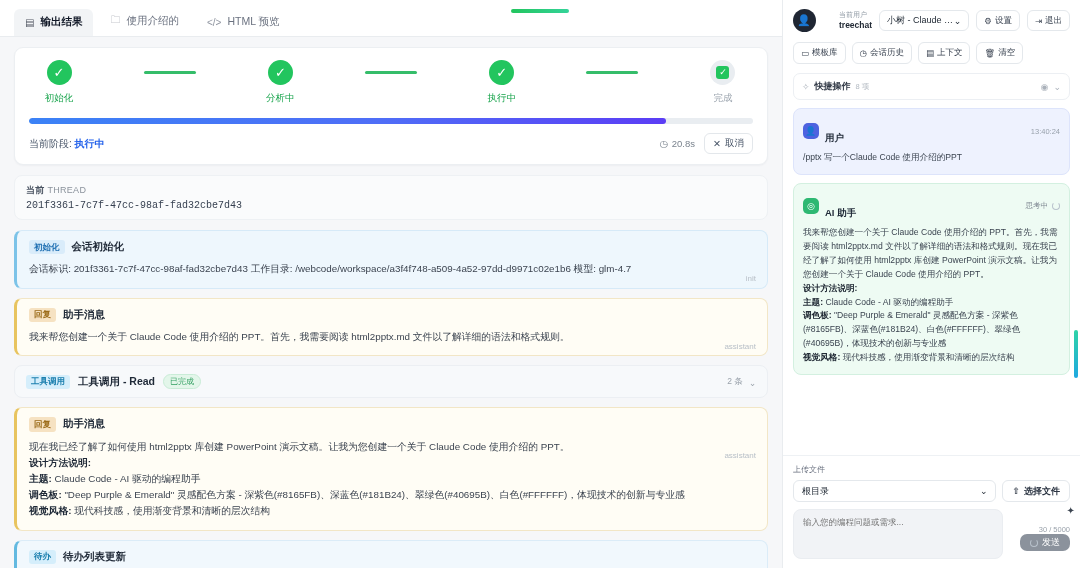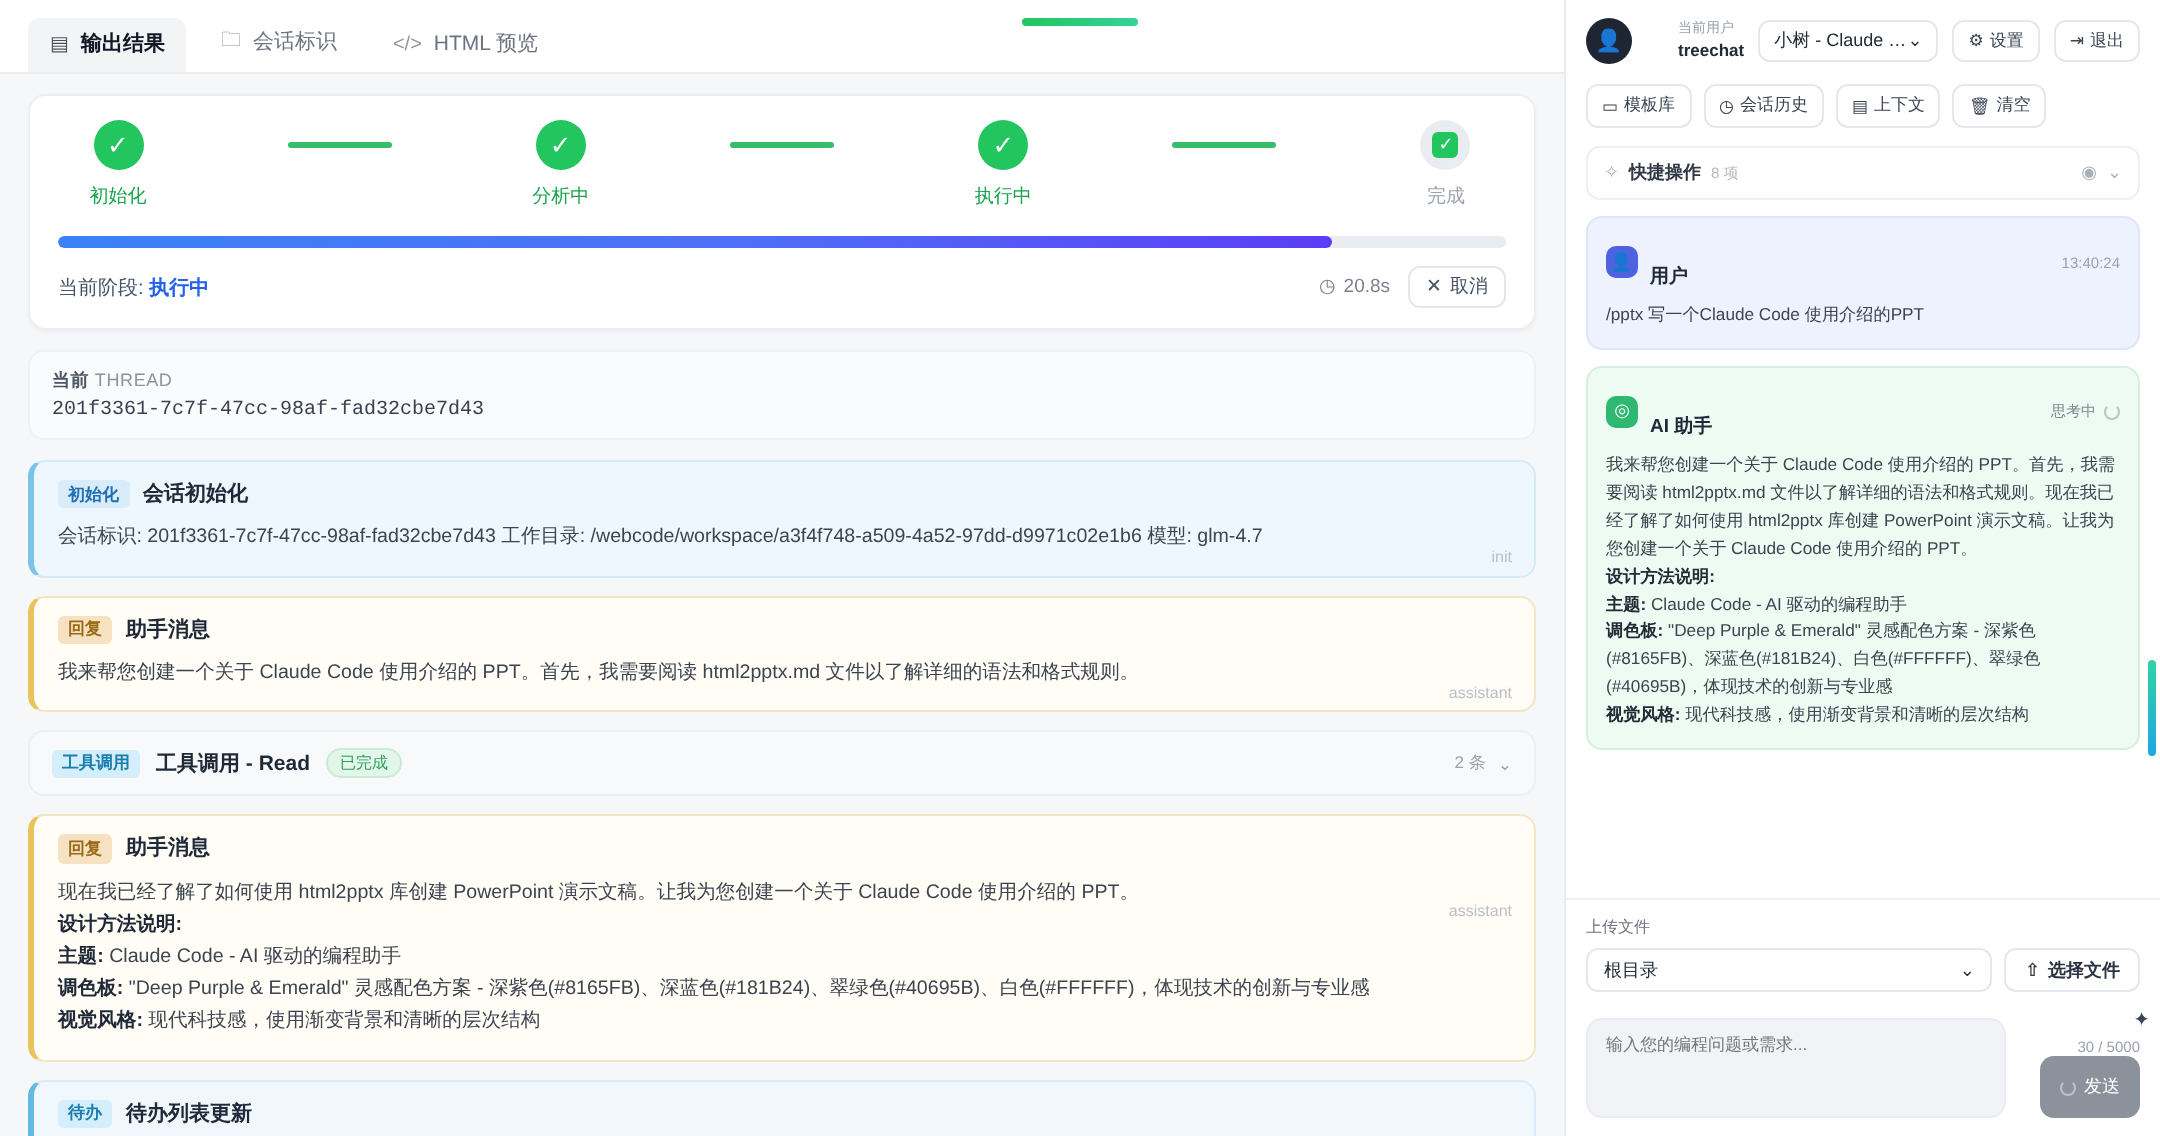--- a/index.html
+++ b/index.html
@@ -194,52 +194,52 @@
   .c-select {
     flex: 1 1 auto; height: 22px; border: 1px solid #e4e8ec; border-radius: 6px;
     display: flex; align-items: center; justify-content: space-between; padding: 0 8px;
     font-size: 9px; color: #222b36; background: #fff; cursor: pointer;
   }
   .c-file {
     height: 22px; border: 1px solid #e4e8ec; border-radius: 6px; background: #fff;
     display: flex; align-items: center; gap: 4px; padding: 0 9px; font-size: 9px;
     color: #2b3442; font-weight: bold; cursor: pointer; white-space: nowrap;
   }
-  .c-body { display: flex; gap: 7px; margin-top: 7px; align-items: flex-end; }
+  .c-body { display: flex; gap: 7px; margin-top: 7px; align-items: flex-start; }
   .c-text {
     flex: 1 1 auto; height: 50px; background: #f1f3f6; border: 1px solid #eaedf1;
     border-radius: 8px; padding: 7px 9px; font-size: 8.5px; color: #9aa2ab;
     resize: none; outline: none; font-family: inherit;
   }
   .c-side { width: 60px; display: flex; flex-direction: column; align-items: flex-end; justify-content: space-between; }
   .c-count { font-size: 7.5px; color: #9aa2ab; margin-top: 16px; padding-left: 20px; }
   .btn-send {
     background: #8b929c; color: #fff; border: none; border-radius: 7px;
-    height: 31px; padding: 0 10px; font-size: 9px; display: flex; align-items: center; gap: 4px;
+    height: 17px; padding: 0 10px; font-size: 9px; display: flex; align-items: center; gap: 4px;
     cursor: pointer; font-family: inherit;
   }
   .sparkle { position: absolute; right: 5px; top: 505px; font-size: 10px; color: #3b4450; }
 </style>
 </head>
 <body>
 
 <div class="app">
 
   <div class="top-loader"></div>
 
   <div class="left">
 
     <div class="tabs">
       <div class="tab active">
         <span class="ic">▤</span>
         <span>输出结果</span>
       </div>
       <div class="tab">
         <span class="ic">🗀</span>
-        <span>会话标识</span>
+        <span>使用介绍的</span>
       </div>
       <div class="tab">
         <span class="ic">&lt;/&gt;</span>
         <span>HTML 预览</span>
       </div>
     </div>
 
     <div class="left-scroll">
 
       <div class="card stepper-card">

